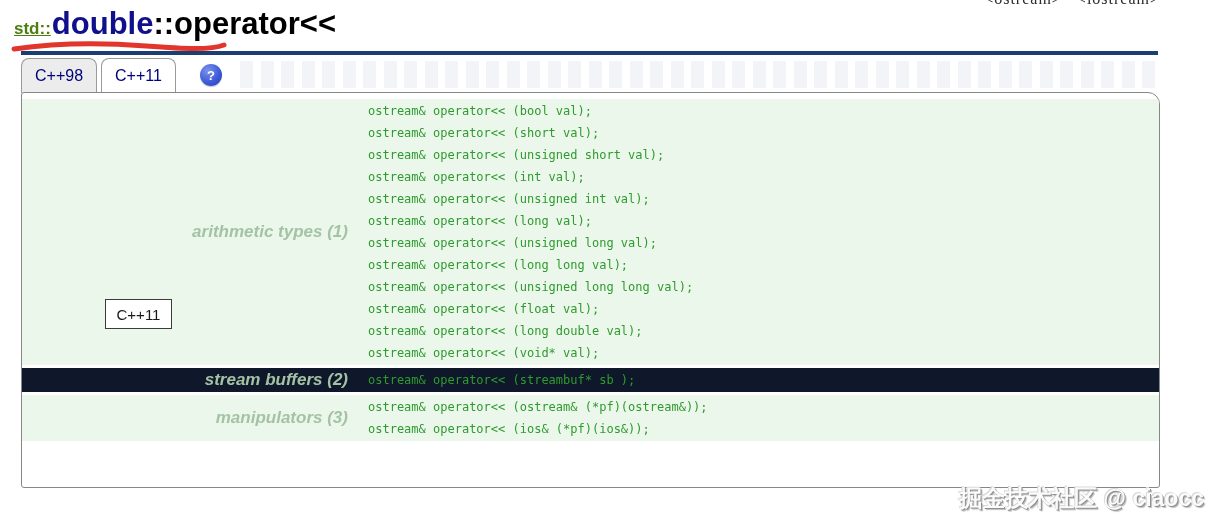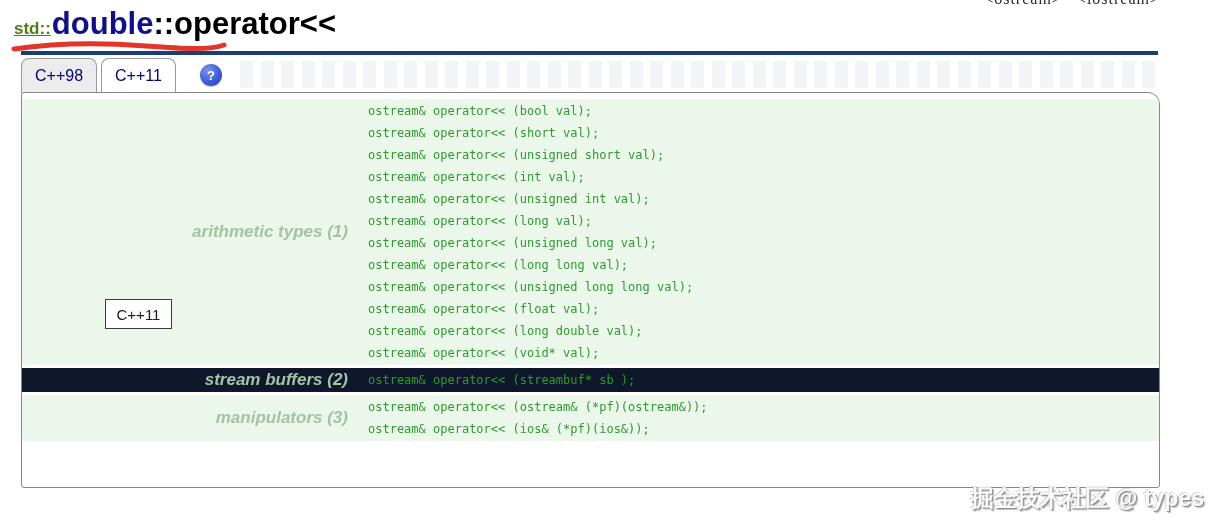--- a/index.html
+++ b/index.html
@@ -178,13 +178,13 @@
     <div class="sec-code">
       <div class="code-line">ostream&amp; operator&lt;&lt; (ostream&amp; (*pf)(ostream&amp;));</div>
       <div class="code-line">ostream&amp; operator&lt;&lt; (ios&amp; (*pf)(ios&amp;));</div>
     </div>
   </div>
 
 </div>
 
 <div class="version-badge">C++11</div>
 
-<div class="watermark">掘金技术社区 @ types</div>
+<div class="watermark">掘金技术社区 @ ciaocc</div>
 
 </body></html>

